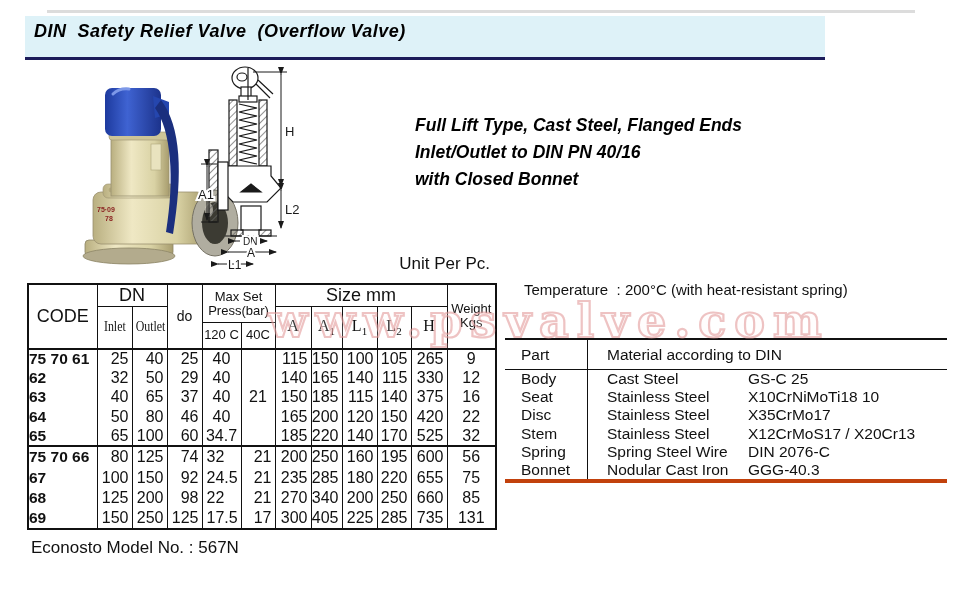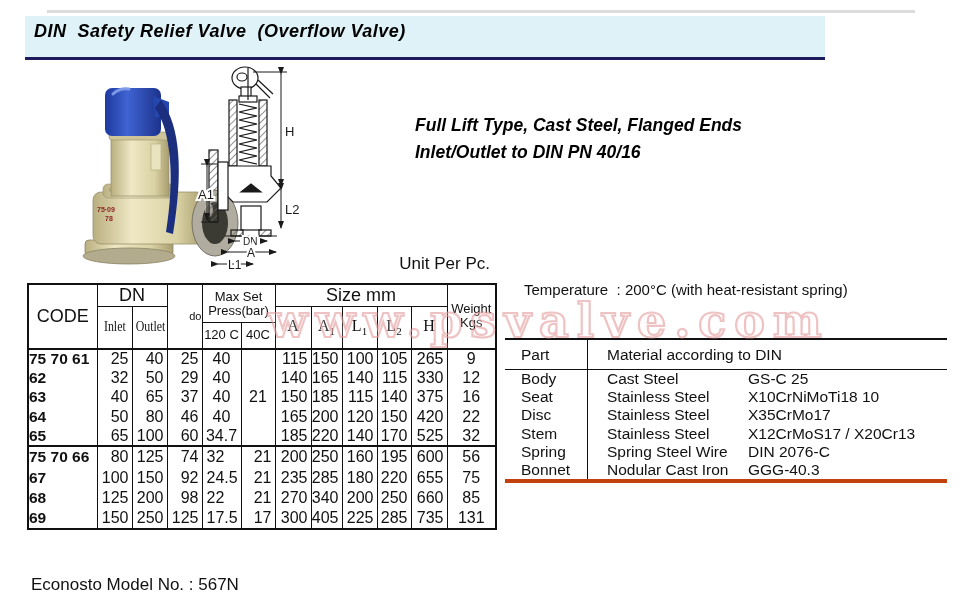--- a/index.html
+++ b/index.html
@@ -11,35 +11,35 @@
 
   .title-bar { position:absolute; left:25px; top:16px; width:800px; height:41px;
     background:#def2f8; border-bottom:3px solid #1c1c5a; }
   .title-text { position:absolute; left:9px; top:5px; font-size:18px; font-weight:bold;
     font-style:italic; white-space:pre; letter-spacing:0.5px; color:#000; }
 
   .description { position:absolute; left:415px; top:112px; width:440px;
     font-size:17.5px; font-weight:bold; font-style:italic; line-height:27px; color:#000; }
 
   .unit-note { position:absolute; left:360px; top:254px; width:130px; text-align:right; font-size:17px; }
-  .model-note { position:absolute; left:31px; top:538px; font-size:17px;margin-top:37px; }
+  .model-note { position:absolute; left:31px; top:538px; font-size:17px; }
   .temp-note  { position:absolute; left:524px; top:281px; font-size:15px; white-space:pre; }
 
   
   .spec-wrap { position:absolute; left:27px; top:283px; }
   table.spec { border-collapse:collapse; table-layout:fixed; width:468px; border:2px solid #111; }
   .spec th, .spec td { border-left:1px solid #111; border-right:1px solid #111;
     padding:0; font-weight:normal; overflow:hidden; white-space:nowrap; }
   .spec thead { border-bottom:2px solid #111; }
   .spec tbody.b1 { border-bottom:2px solid #111; }
   .hb { border-bottom:1.5px solid #111 !important; }
   tr.hr1 { height:22px; } tr.hr2 { height:16px;font-family:Liberation Serif, serif; } tr.hr3 { height:26px; }
   .spec tbody.b1 tr { height:19.6px; } .spec tbody.b2 tr { height:20.7px; }
   .h18 { font-size:18px; text-align:center; }
-  .h17 { font-size:11px; text-align:right; }
+  .h17 { font-size:14px; text-align:center; }
   .h16 { font-size:16px; text-align:center; }
   .h15 { font-size:14px; text-align:center; }
   .h13 { font-size:13px; text-align:center; line-height:14px; }
   .cnd { display:inline-block; transform:scaleX(0.85); transform-origin:center; }
   .spec td { font-size:16px; }
   .spec td.num { text-align:right; padding-right:3px; }
   .spec td.code { text-align:left; padding-right:4px; font-weight:bold; font-size:15.5px; }
   .spec td.ctr { text-align:center; }
   .spec td.lft { text-align:left; padding-left:4px; }
   sub { font-size:11px; }
@@ -180,20 +180,21 @@
       <text x="3" y="139">A1</text>
       <text x="48" y="185" font-size="10">DN</text>
       <text x="52" y="197" font-size="12">A</text>
       <text x="33" y="209" font-size="12">L1</text>
     </g>
   </svg>
 
   <div class="description">
     <div>Full Lift Type, Cast Steel, Flanged Ends</div>
     <div>Inlet/Outlet to DIN PN 40/16</div>
+    <div>with Closed Bonnet</div>
   </div>
 
   <div class="unit-note">Unit Per Pc.</div>
 
   <div class="spec-wrap">
     <table class="spec">
       <colgroup>
         <col style="width:69px">
           <col style="width:35px">
           <col style="width:35px">

